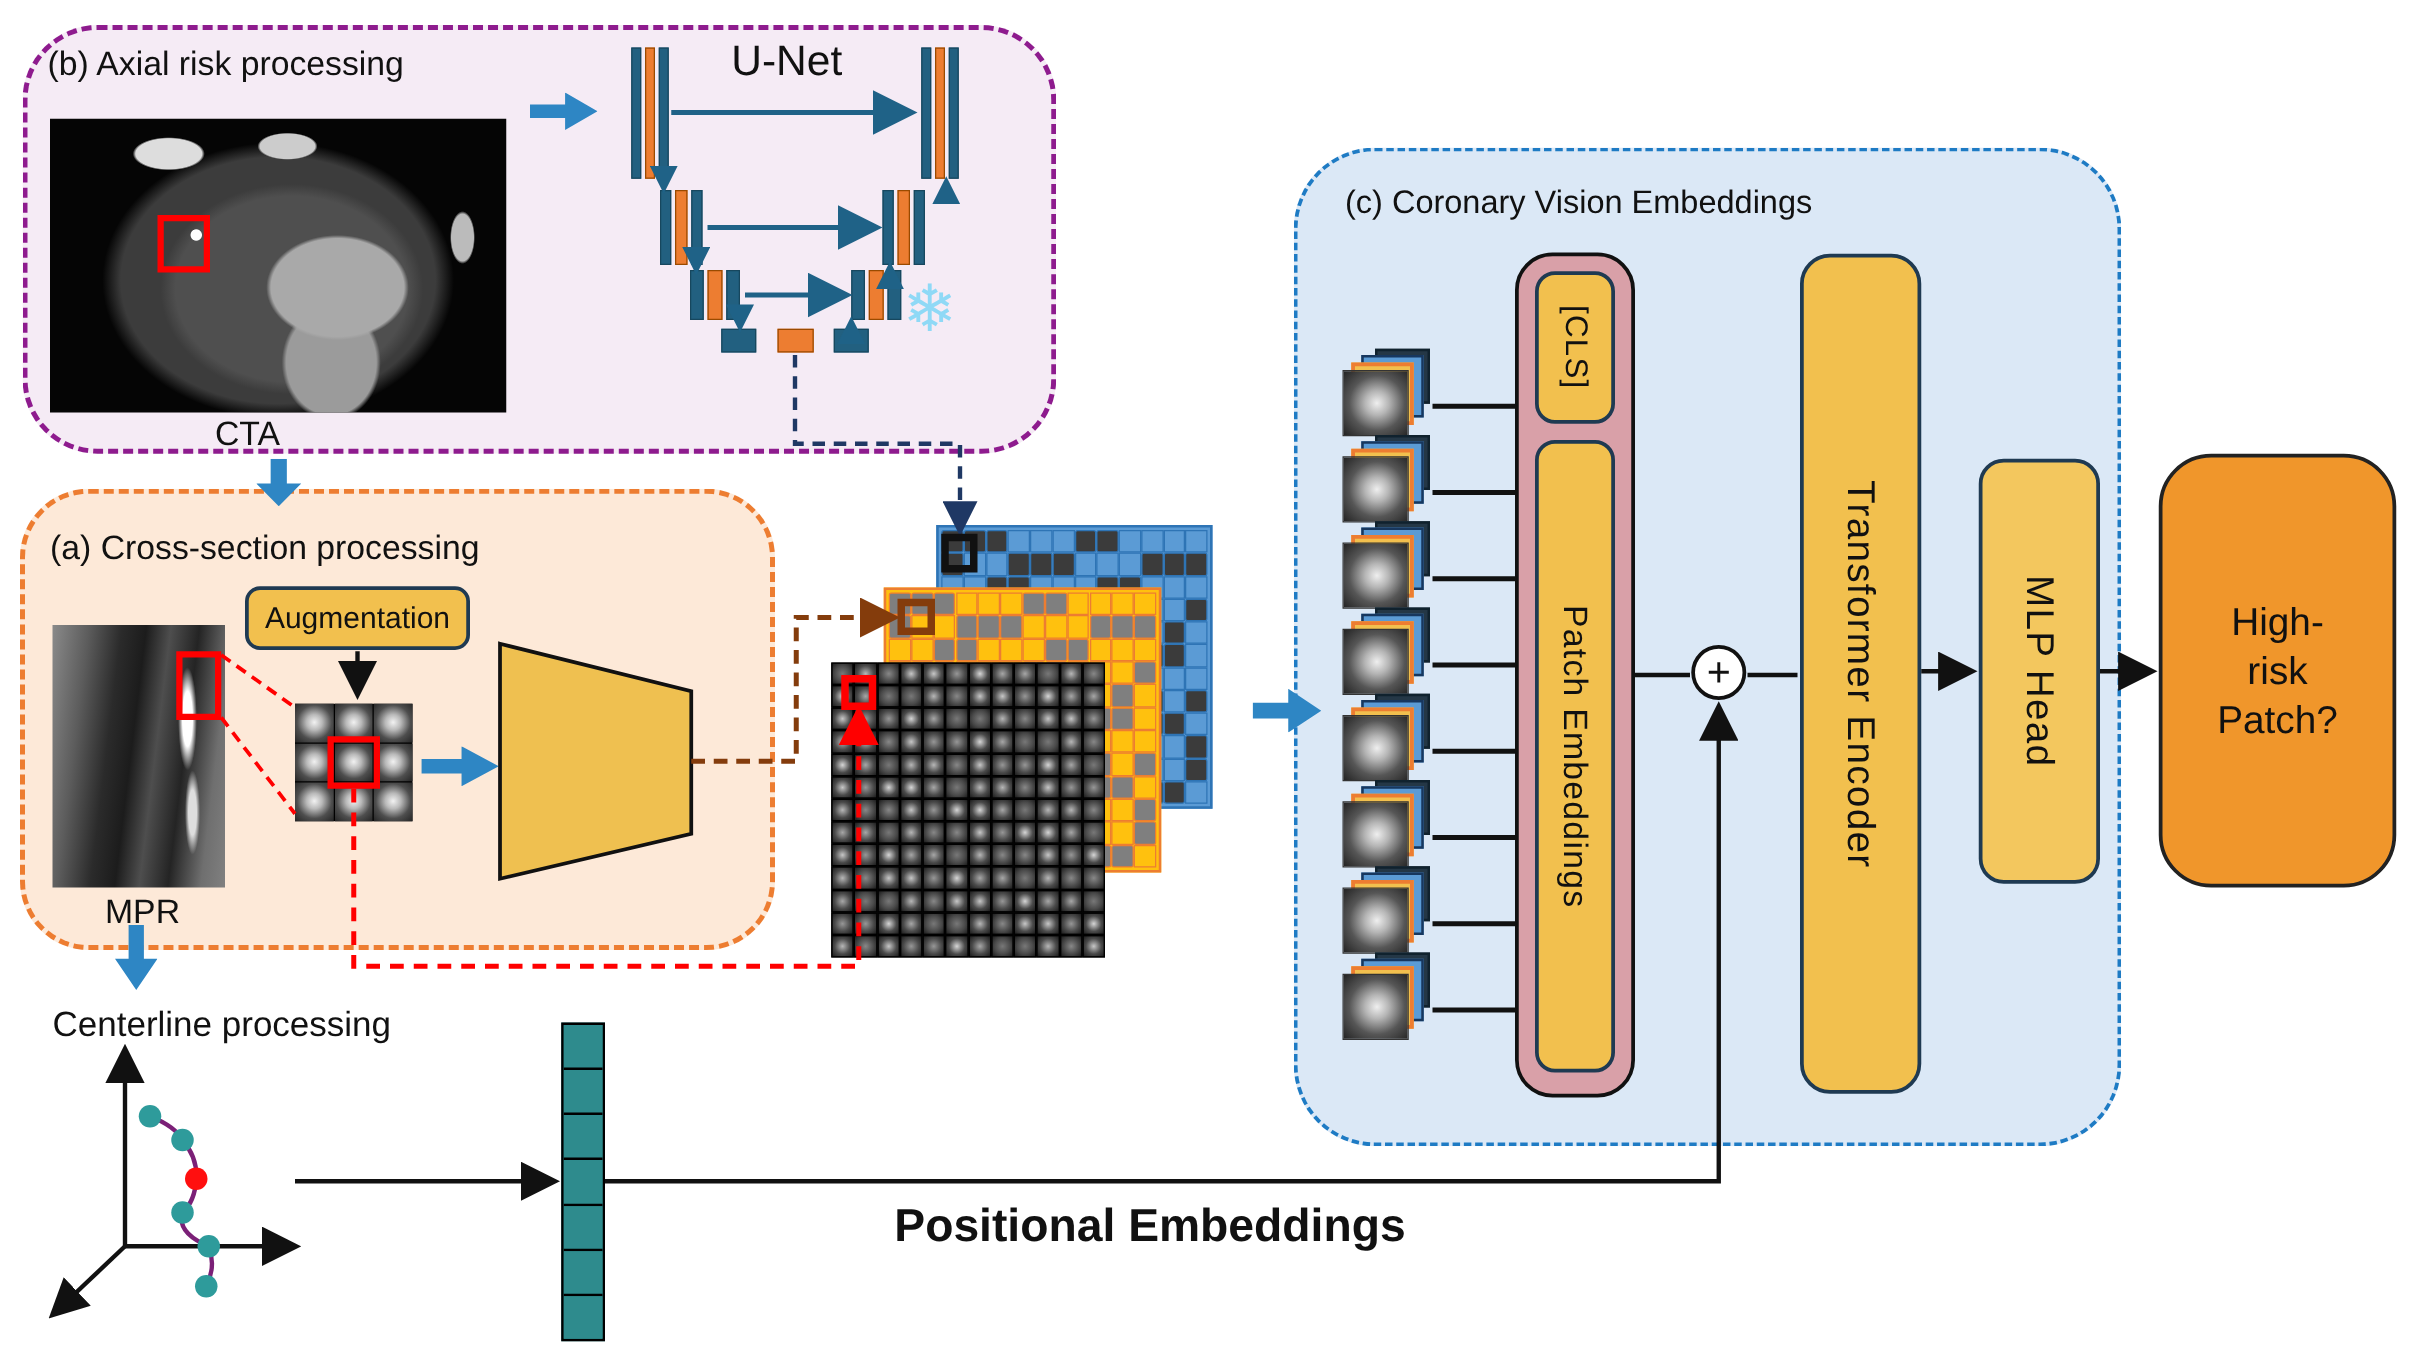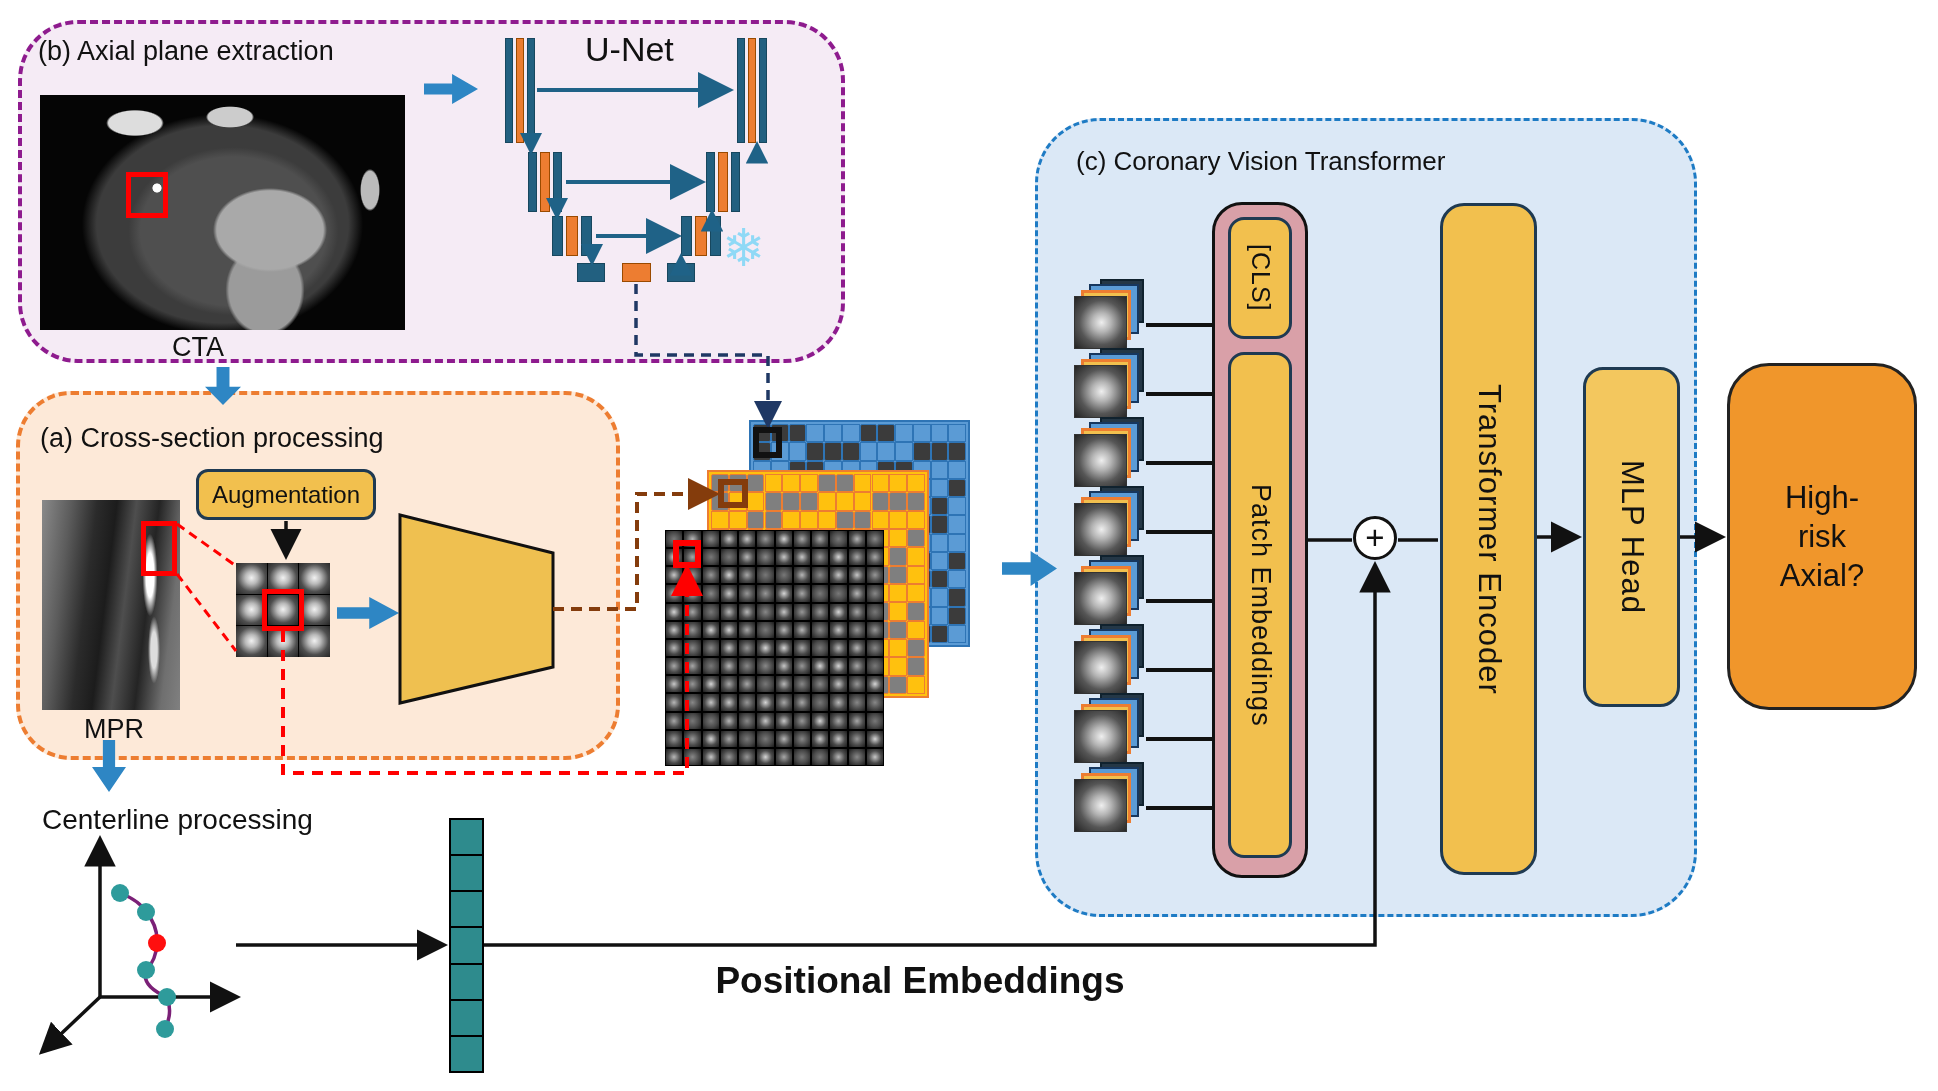--- a/index.html
+++ b/index.html
@@ -86,23 +86,23 @@
   #snowflake{left:722px;top:222px;font-size:52px;color:#8fd9f6;z-index:3;line-height:1;}
   svg#overlay{position:absolute;left:0;top:0;z-index:6;pointer-events:none;}
 </style>
 </head>
 <body>
 
 <div class="region" id="box-b"></div>
 <div class="region" id="box-a"></div>
 <div class="region" id="box-c"></div>
 
-<div class="region-title" style="left:38px;top:36px;">(b) Axial plane extraction</div>
+<div class="region-title" style="left:38px;top:36px;">(b) Axial risk processing</div>
 <div class="region-title" style="left:40px;top:423px;">(a) Cross-section processing</div>
-<div class="region-title" style="left:1076px;top:146px;font-size:26px;">(c) Coronary Vision Transformer</div>
+<div class="region-title" style="left:1076px;top:146px;font-size:26px;">(c) Coronary Vision Embeddings</div>
 
 <div class="abs" id="cta-img"></div>
 <div class="red-frame" style="left:126px;top:172px;width:42px;height:46px;"></div>
 <div class="img-label" style="left:172px;top:332px;">CTA</div>
 <div class="abs" id="unet-label">U-Net</div>
 <div class="abs" id="snowflake">❄</div>
 <div id="unet-bars">
     <div class="ubar b" style="left: 505px; top: 38px; width: 8px; height: 105px;"></div>
     <div class="ubar o" style="left: 516px; top: 38px; width: 8px; height: 105px;"></div>
     <div class="ubar b" style="left: 527px; top: 38px; width: 8px; height: 105px;"></div>
@@ -683,21 +683,21 @@
       <div class="l-blue"></div>
       <div class="l-yellow"></div>
       <div class="l-gray"></div>
     </div>
     <div class="stack-line" style="top: 806px;"></div>
   </div>
 
 <div id="hr-box">
   <div>High-</div>
   <div>risk</div>
-  <div>Axial?</div>
+  <div>Patch?</div>
 </div>
 
 <div class="barrow right" style="left:424px;top:74px;width:54px;height:30px;"></div>
 <div class="barrow down" style="left:205px;top:367px;width:36px;height:38px;"></div>
 <div class="barrow right" style="left:337px;top:597px;width:62px;height:32px;"></div>
 <div class="barrow down" style="left:92px;top:740px;width:34px;height:52px;"></div>
 <div class="barrow right" style="left:1002px;top:551px;width:55px;height:35px;"></div>
 
 <svg id="overlay" width="1938" height="1091" viewBox="0 0 1938 1091">
   <defs>

